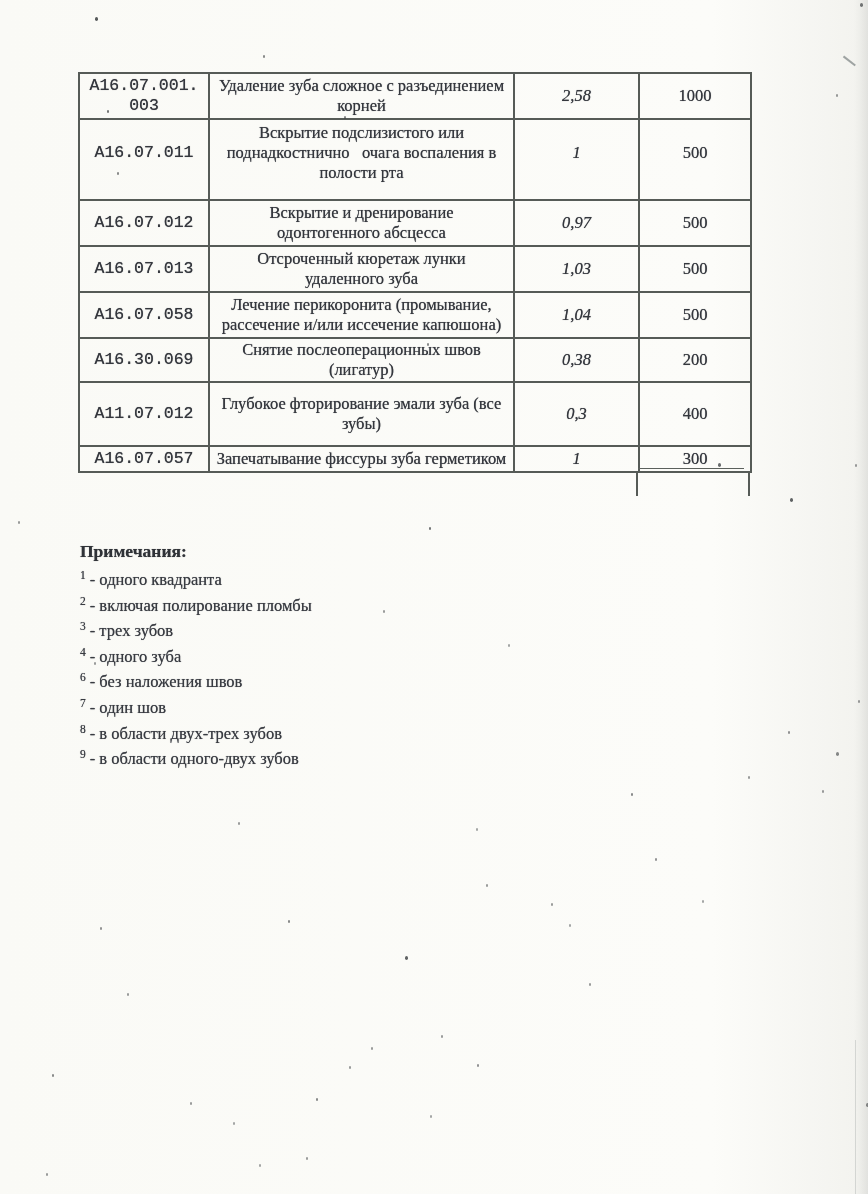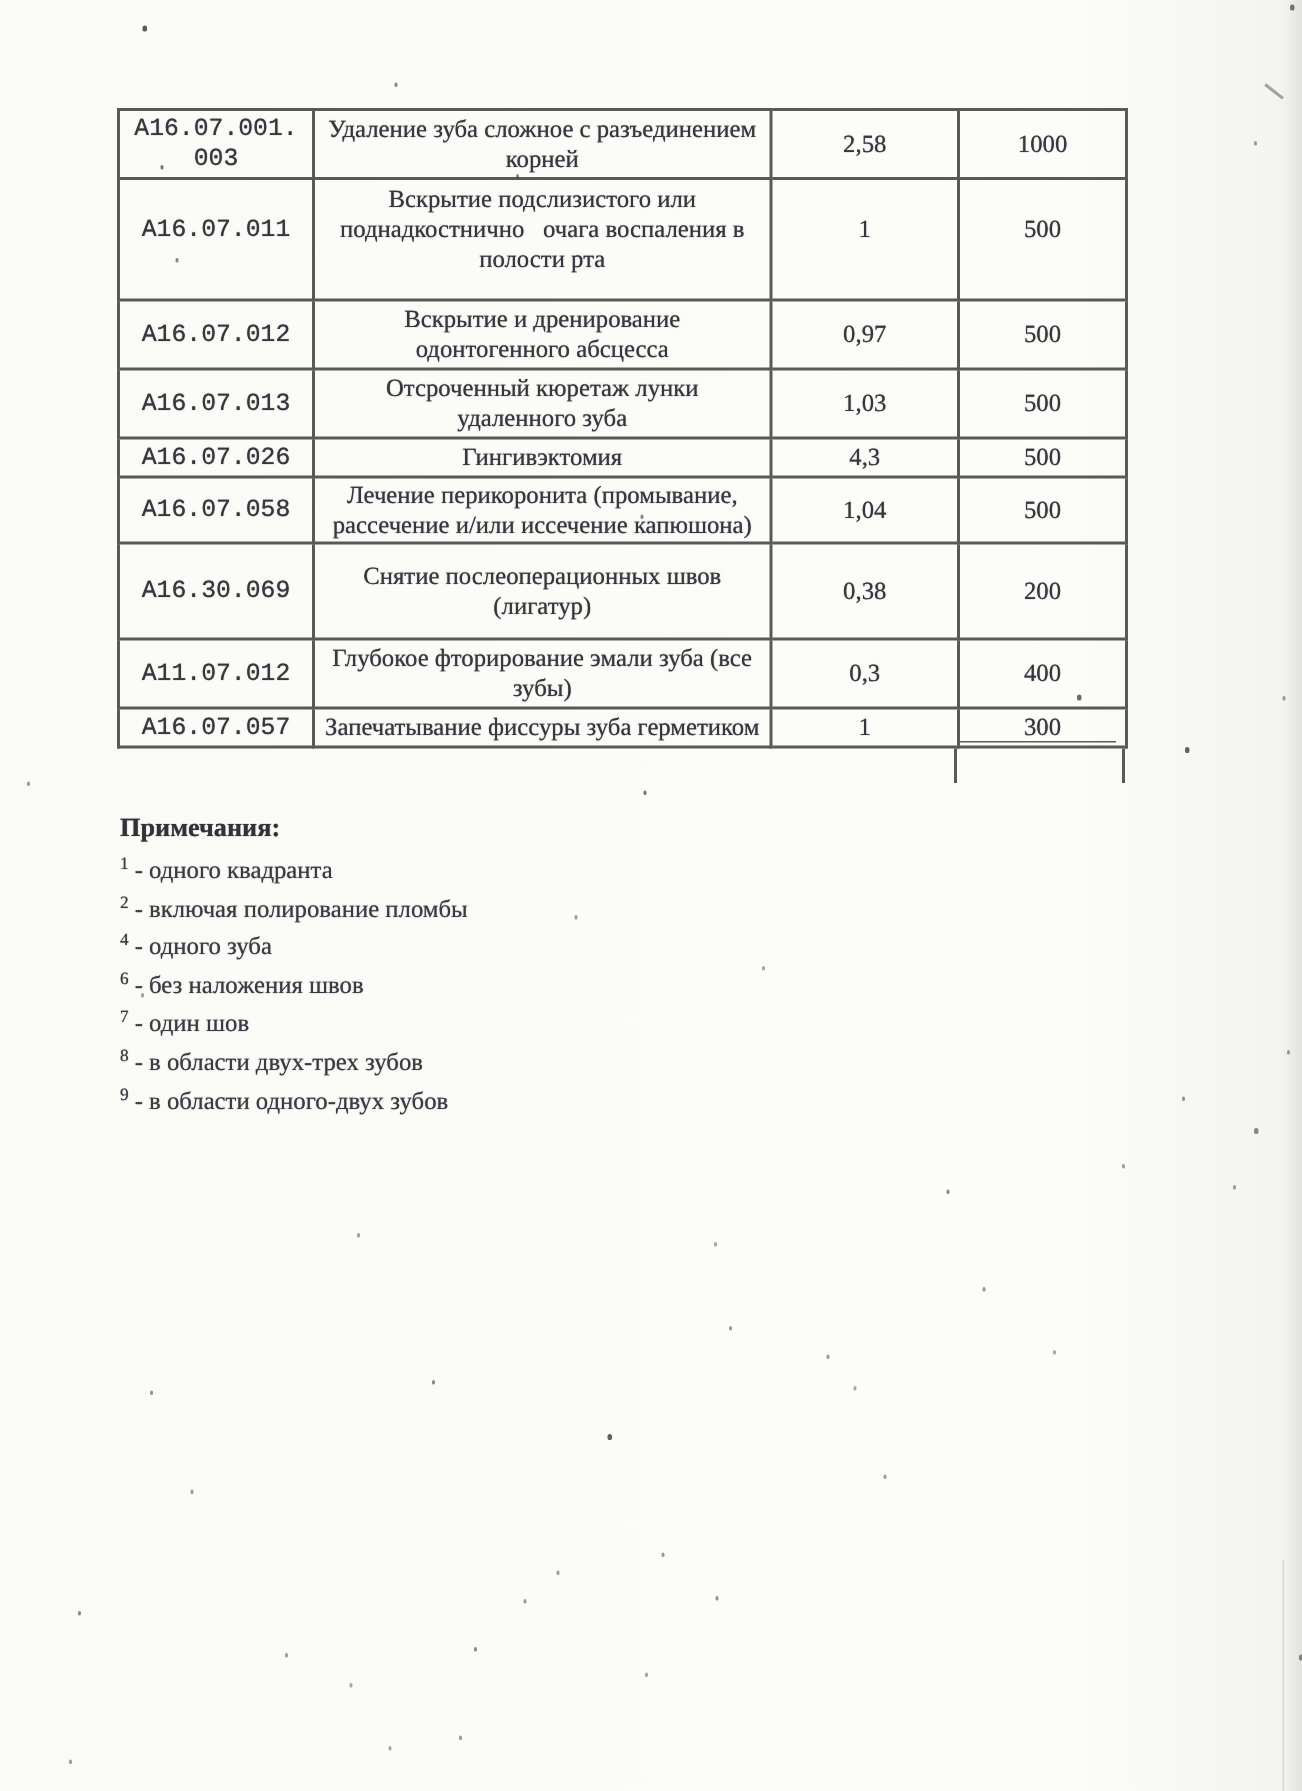--- a/index.html
+++ b/index.html
@@ -44,21 +44,21 @@
     font-size: 16.5px;
     line-height: 20px;
     padding: 1px 6px;
     vertical-align: middle;
     color: #34373d;
     text-shadow: 0 0 0.7px rgba(55,58,66,0.85);
     word-wrap: break-word;
   }
   td.col-code  { width: 130px; text-align: center; font-family: Liberation Mono, monospace; }
   td.col-name  { width: 305px; text-align: center; }
-  td.col-uet   { width: 125px; text-align: center; }
+  td.col-uet   { width: 125px; text-align: center; font-style: italic; }
   td.col-price { width: 112px; text-align: center; border-radius: 13px; }
 
   
   table.price-table tr:nth-child(7) td { padding-top: 11px; padding-bottom: 11px; }
   
   table.price-table tr:nth-child(1) td,
   table.price-table tr:nth-child(3) td,
   table.price-table tr:nth-child(4) td,
   table.price-table tr:nth-child(5) td,
   table.price-table tr:nth-child(8) td,
@@ -171,26 +171,20 @@
             <td class="col-uet">0,97</td>
             <td class="col-price">500</td>
           </tr>
           <tr>
             <td class="col-code">A16.07.013</td>
             <td class="col-name">Отсроченный кюретаж лунки удаленного зуба</td>
             <td class="col-uet">1,03</td>
             <td class="col-price">500</td>
           </tr>
           <tr>
-            <td class="col-code">A16.07.026</td>
-            <td class="col-name">Гингивэктомия</td>
-            <td class="col-uet">4,3</td>
-            <td class="col-price">500</td>
-          </tr>
-          <tr>
             <td class="col-code">A16.07.058</td>
             <td class="col-name">Лечение перикоронита (промывание, рассечение и/или иссечение капюшона)</td>
             <td class="col-uet">1,04</td>
             <td class="col-price">500</td>
           </tr>
           <tr>
             <td class="col-code">A16.30.069</td>
             <td class="col-name">Снятие послеоперационных швов (лигатур)</td>
             <td class="col-uet">0,38</td>
             <td class="col-price">200</td>
@@ -211,20 +205,21 @@
     </table>
     <div class="stub stub-divider"></div>
     <div class="stub stub-right"></div>
   </div>
 
   <div class="notes">
     <div class="notes-title">Примечания:</div>
     <div id="notes-list">
         <div class="note"><sup>1</sup><span>- одного квадранта</span></div>
         <div class="note"><sup>2</sup><span>- включая полирование пломбы</span></div>
+        <div class="note"><sup>3</sup><span>- трех зубов</span></div>
         <div class="note"><sup>4</sup><span>- одного зуба</span></div>
         <div class="note"><sup>6</sup><span>- без наложения швов</span></div>
         <div class="note"><sup>7</sup><span>- один шов</span></div>
         <div class="note"><sup>8</sup><span>- в области двух-трех зубов</span></div>
         <div class="note"><sup>9</sup><span>- в области одного-двух зубов</span></div>
       </div>
   </div>
 
   <div id="noise-layer">
       <div class="speck" style="left: 95px; top: 17px; width: 3px; height: 3.5px; opacity: 0.85;"></div>

